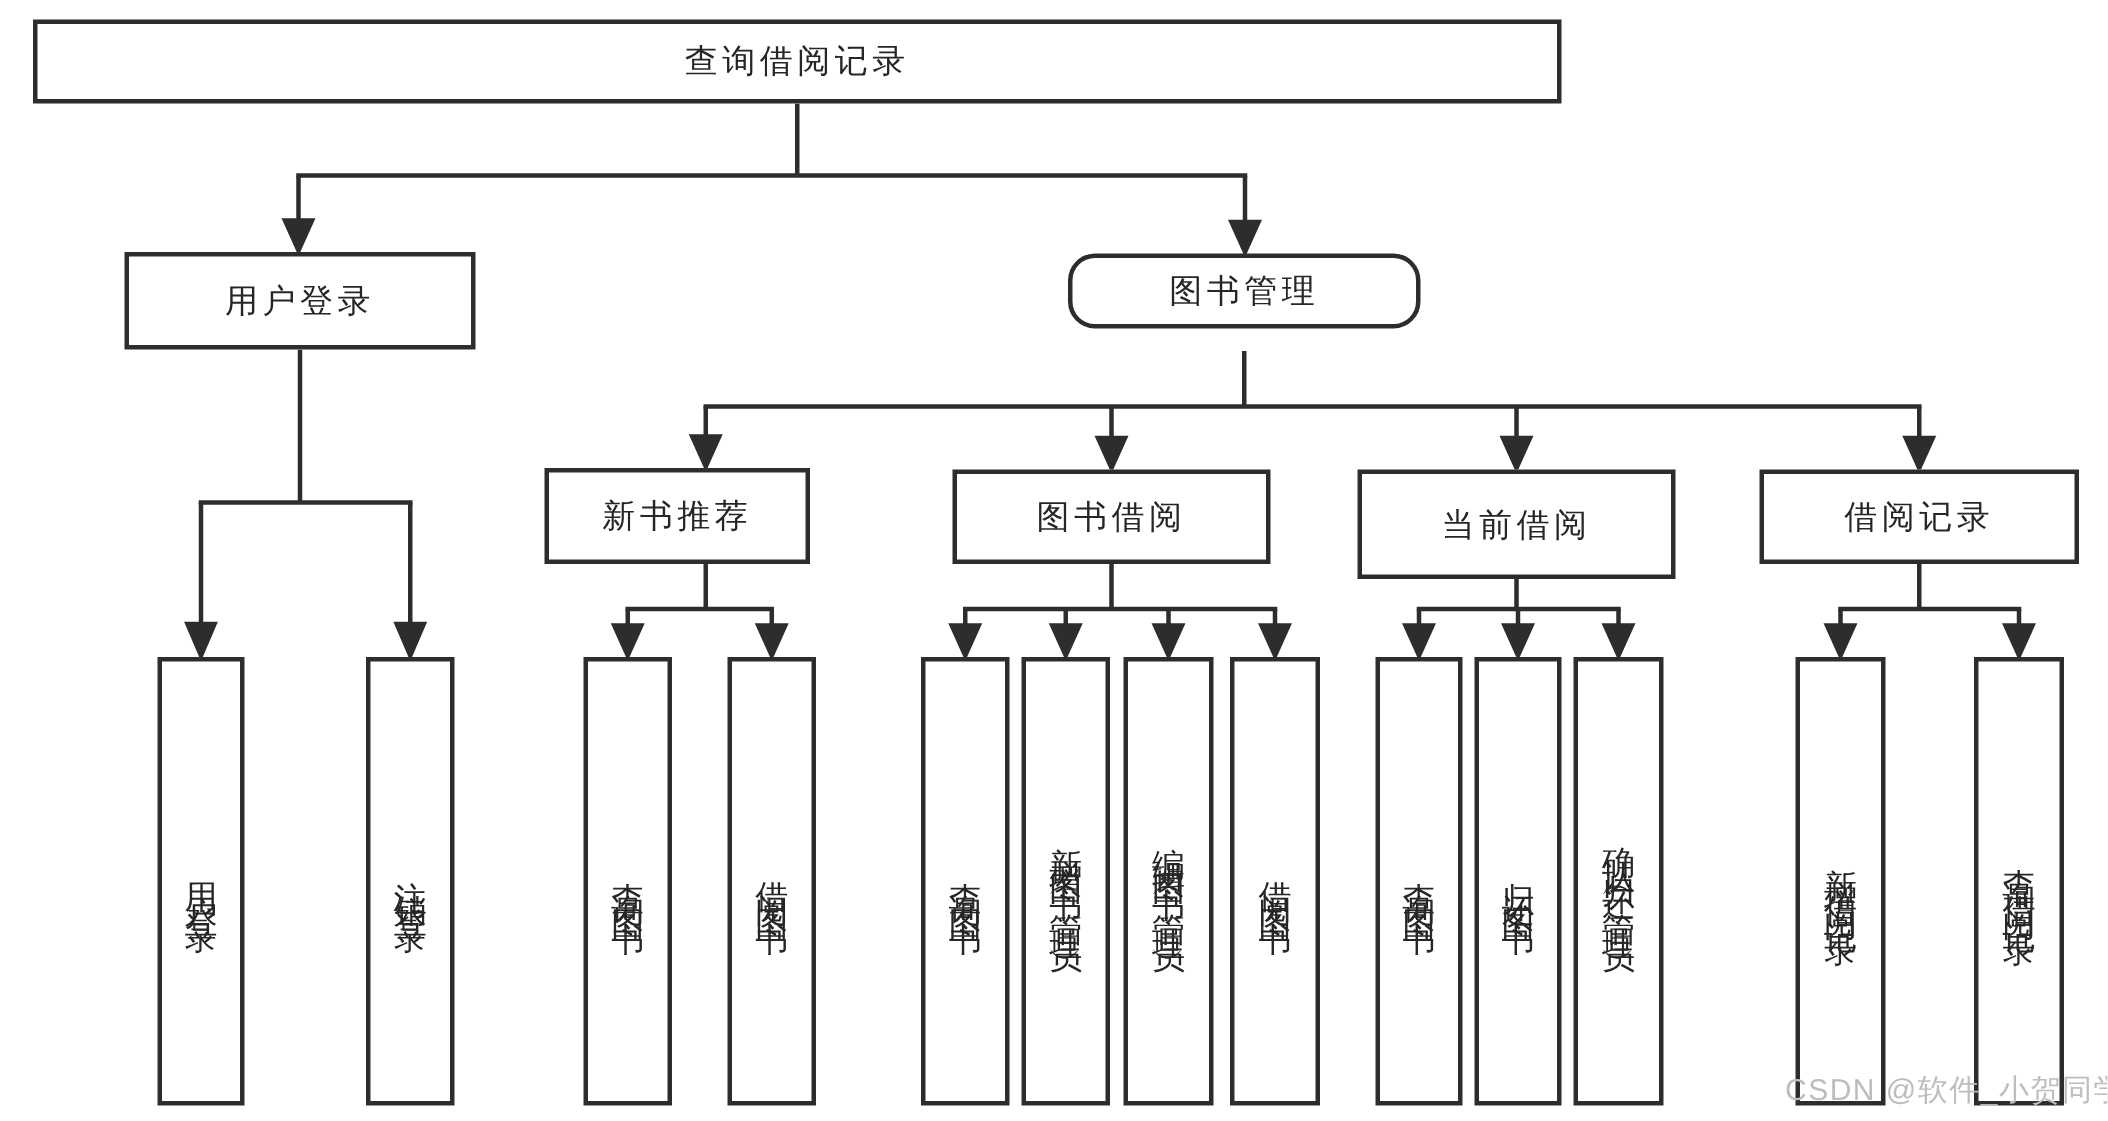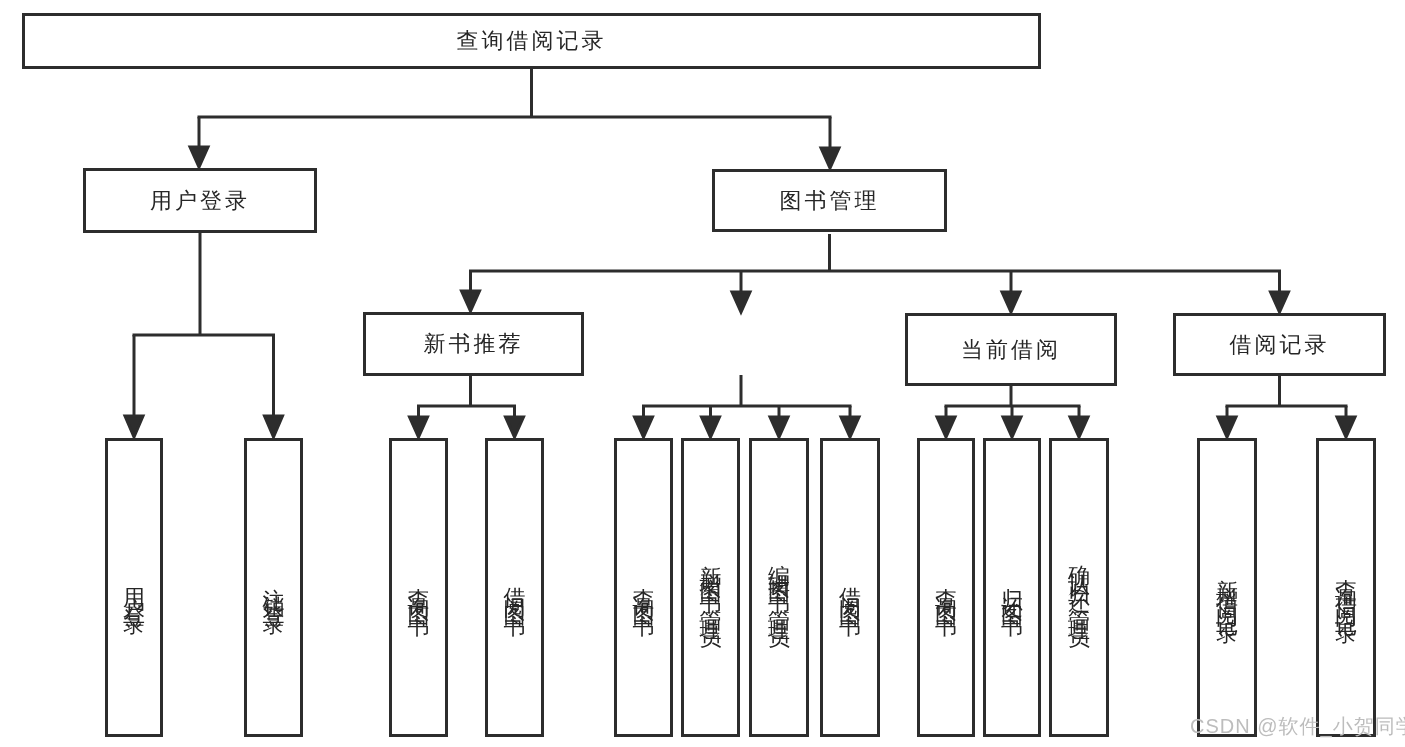--- a/index.html
+++ b/index.html
@@ -109,26 +109,29 @@
     </g>
   </svg>
 
   <div class="node" style="left:22px; top:13px; width:1019px; height:56px;">
     <span class="label">查询借阅记录</span>
   </div>
 
   <div class="node" style="left:83px; top:168px; width:234px; height:65px;">
     <span class="label">用户登录</span>
   </div>
-  <div class="node" style="left:712px; top:169px; width:235px; height:63px;">
+  <div class="node" style="left:712px; top:169px; width:235px; height:50px;border-radius:18px;">
     <span class="label">图书管理</span>
   </div>
 
-  <div class="node" style="left:363px; top:312px; width:221px; height:64px;">
+  <div class="node" style="left:363px; top:312px; width:177px; height:64px;">
     <span class="label">新书推荐</span>
+  </div>
+  <div class="node" style="left:635px; top:313px; width:212px; height:63px;">
+    <span class="label">图书借阅</span>
   </div>
   <div class="node" style="left:905px; top:313px; width:212px; height:73px;">
     <span class="label">当前借阅</span>
   </div>
   <div class="node" style="left:1173px; top:313px; width:213px; height:63px;">
     <span class="label">借阅记录</span>
   </div>
 
   <div class="node leaf" style="left:105px; width:58px;">
     <span class="label">用户登录</span>

